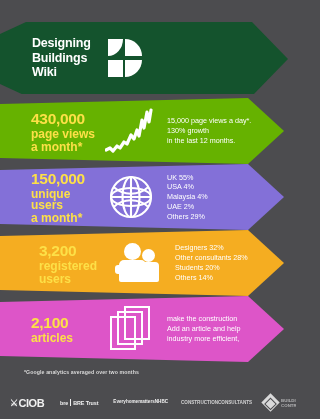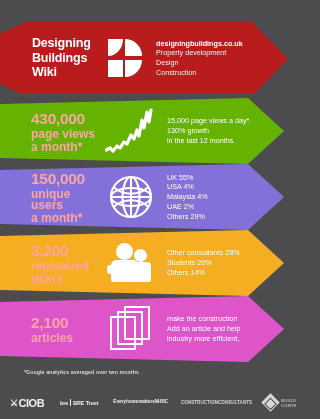--- a/index.html
+++ b/index.html
@@ -7,21 +7,21 @@
   body {
     background:#4c4c4f;
     font-family:"Liberation Sans", sans-serif;
     position:relative;
     overflow:hidden;
   }
 
   
   .header-band{
     position:absolute; left:0; top:22px; width:288px; height:72px;
-    background:#b91c1c;
+    background:#14532d;
     clip-path: polygon(0 12px, 26px 0, 252px 0, 288px 37px, 252px 74px, 26px 74px, 0 62px);
     display:flex; align-items:center;
   }
   .hdr-title{
     margin-left:32px; width:72px;
     color:#ffffff; font-weight:bold; font-size:12.5px; line-height:14.5px;
     letter-spacing:-0.2px;
   }
   .hdr-logo{
     width:34px; height:38px; margin-left:4px; position:relative; flex:0 0 auto;
@@ -41,36 +41,36 @@
   .hdr-text .ln{ color:#f2f2f2; }
 
   
   .band{
     position:absolute; left:0; width:284px; height:66px;
     display:flex; align-items:center;
   }
   .band .shape{ position:absolute; inset:0; }
   .band-green  { top:98px;  }
   .band-purple { top:164px; }
-  .band-orange { top:230px; }
+  .band-orange { top:230px;padding-left:8px; }
   .band-pink   { top:296px; }
 
   .band-green  .shape{ background:#66b200;
     clip-path: polygon(0 6px, 248px 0, 284px 33px, 248px 66px, 0 60px); }
   .band-purple .shape{ background:#8370d8;
     clip-path: polygon(0 6px, 248px 0, 284px 33px, 248px 66px, 0 60px); }
   .band-orange .shape{ background:#f5ad21;
     clip-path: polygon(0 6px, 248px 0, 284px 33px, 248px 66px, 0 60px); }
   .band-pink   .shape{ background:#dd55c8;
     clip-path: polygon(0 6px, 248px 0, 284px 33px, 248px 66px, 0 60px); }
 
   .band-inner{ position:relative; display:flex; align-items:center; width:100%; height:100%; }
 
   .stat{
-    margin-left:31px; width:72px; color:#fca5a5; flex:0 0 auto;
+    margin-left:31px; width:72px; color:#fde047; flex:0 0 auto;
   }
   .stat .big{ font-size:15.5px; font-weight:bold; line-height:17px; letter-spacing:-0.3px; }
   .stat .sub{ font-size:12px; font-weight:bold; line-height:11px; margin-top:2px; }
 
   .icon-slot{
     width:56px; height:52px; flex:0 0 auto; position:relative;
     display:flex; align-items:center; justify-content:center;
   }
   .detail{
     margin-left:8px; color:#ffffff; font-size:7.2px; line-height:9.8px;
@@ -153,26 +153,20 @@
     <div>Wiki</div>
   </div>
 
   <div class="hdr-logo">
     <span class="blk b-tl"></span>
     <span class="blk b-tr"></span>
     <span class="blk b-bl"></span>
     <span class="blk b-br"></span>
   </div>
 
-  <div class="hdr-text">
-    <div class="url">designingbuildings.co.uk</div>
-    <div class="ln">Property development</div>
-    <div class="ln">Design</div>
-    <div class="ln">Construction</div>
-  </div>
 </div>
 
 <div class="band band-green">
   <div class="shape"></div>
   <div class="band-inner">
     <div class="stat">
       <div class="big">430,000</div>
       <div class="sub">page views</div>
       <div class="sub">a month*</div>
     </div>
@@ -235,20 +229,21 @@
     <div class="icon-slot">
       <div class="people-ico">
         <span class="head-a"></span>
         <span class="body-a"></span>
         <span class="head-b"></span>
         <span class="body-b"></span>
         <span class="arm"></span>
       </div>
     </div>
     <div class="detail">
+      <span class="ln">Designers 32%</span>
       <span class="ln">Other consultants 28%</span>
       <span class="ln">Students 20%</span>
       <span class="ln">Others 14%</span>
     </div>
   </div>
 </div>
 
 <div class="band band-pink">
   <div class="shape"></div>
   <div class="band-inner">

